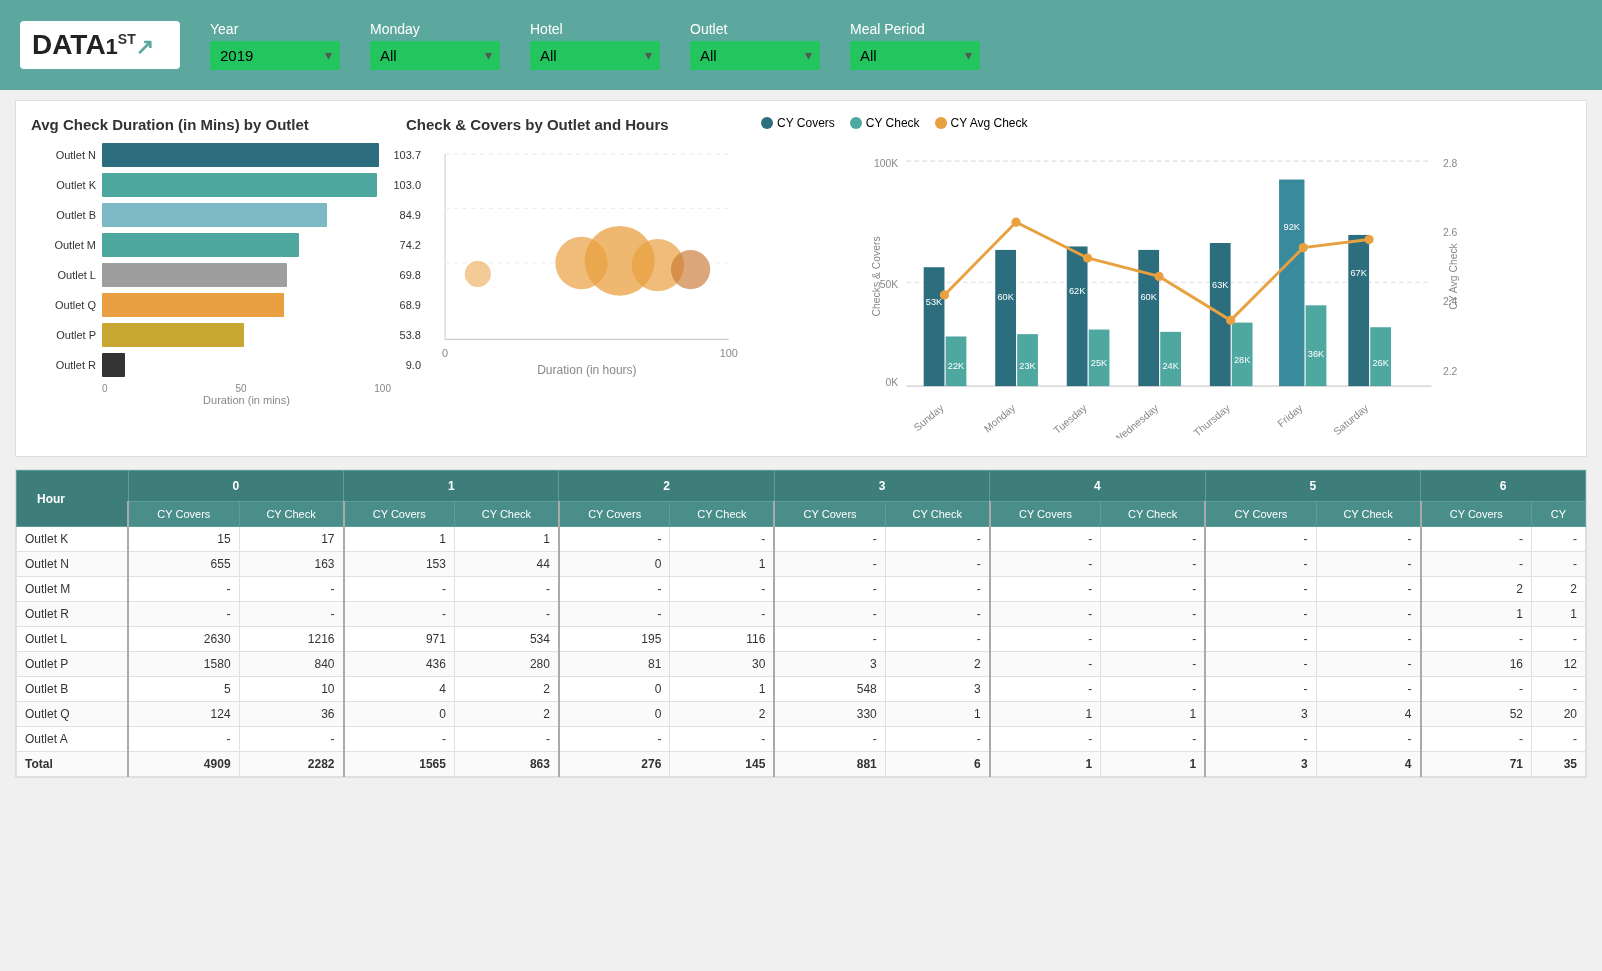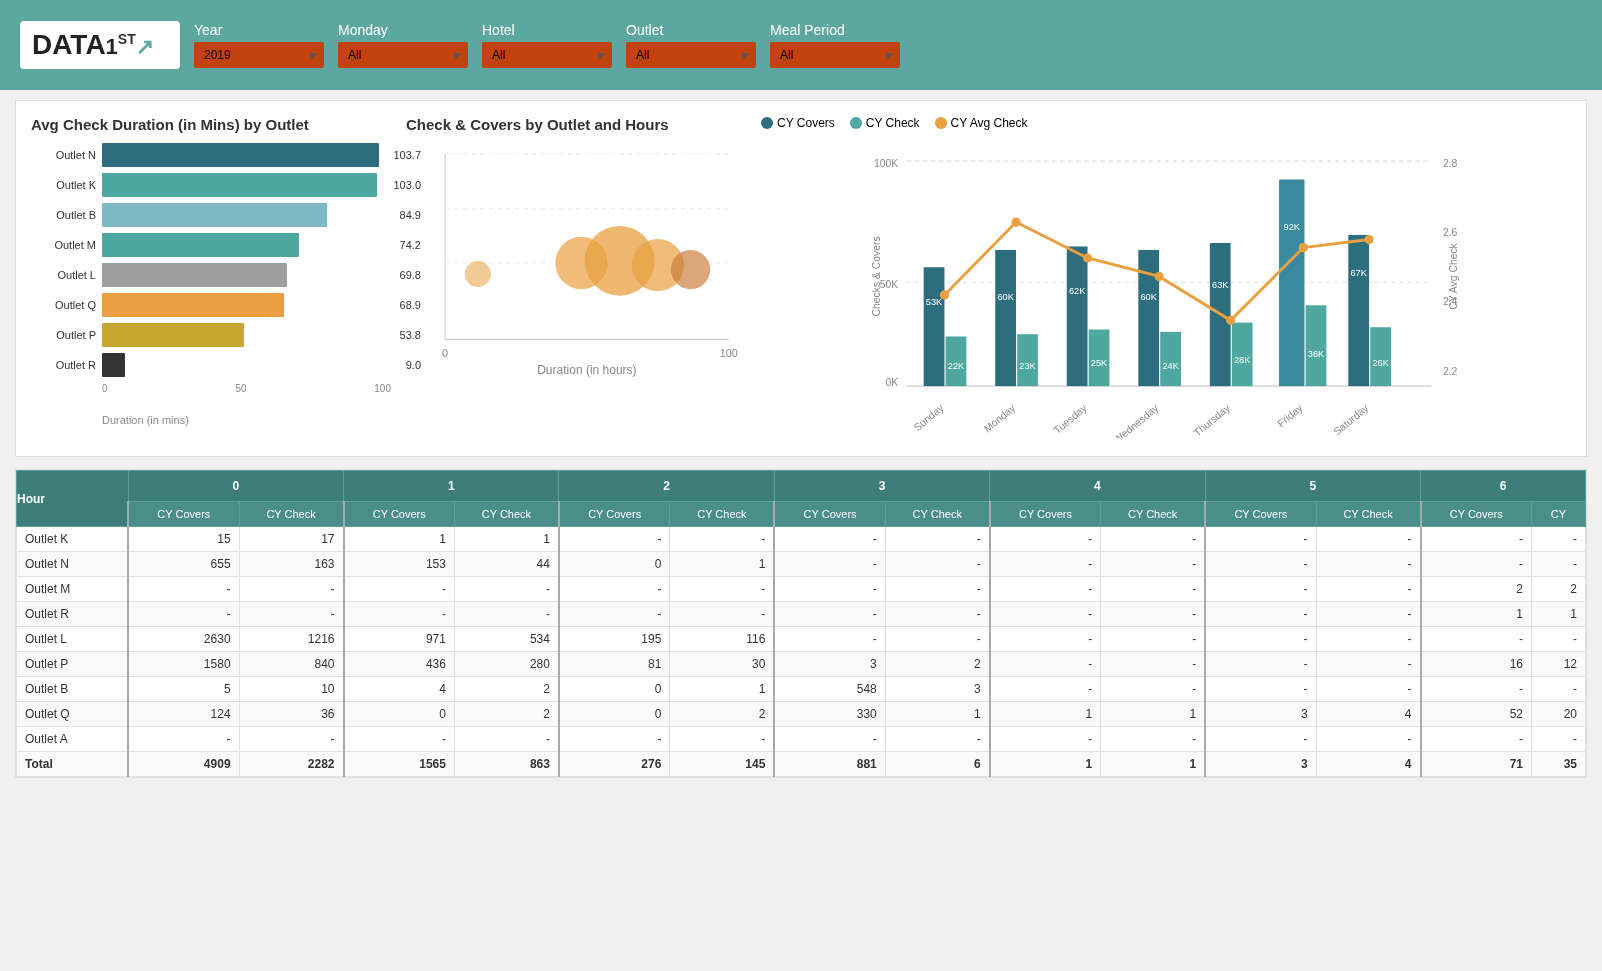--- a/index.html
+++ b/index.html
@@ -4,21 +4,21 @@
   <style>
     * { box-sizing: border-box; margin: 0; padding: 0; font-family: 'Segoe UI', Arial, sans-serif; }
     body { background: #f0f0f0; font-size: 13px; }
 
     
     .header {
       background: #5da89e;
       display: flex;
       align-items: center;
       padding: 10px 20px;
-      gap: 14px;
+      gap: 30px;
       min-height: 90px;
     }
     .logo-area {
       background: white;
       padding: 8px 12px;
       border-radius: 4px;
       display: flex;
       align-items: center;
       min-width: 160px;
     }
@@ -27,24 +27,24 @@
       display: flex;
       flex-direction: column;
       gap: 4px;
     }
     .filter-label {
       color: white;
       font-size: 14px;
       font-weight: 500;
     }
     .filter-select {
-      background: #c2410c;
+      background: #22c55e;
       border: none;
       padding: 6px 46px 6px 10px;
-      font-size: 12px;
+      font-size: 15px;
       min-width: 130px;
       appearance: none;
       cursor: pointer;
       position: relative;
       border-radius: 2px;
     }
     .select-wrapper {
       position: relative;
       display: inline-block;
     }
@@ -121,24 +121,24 @@
     }
     .chart-axis {
       display: flex;
       justify-content: space-between;
       margin-top: 4px;
       padding-left: 71px;
       font-size: 10px;
       color: #888;
     }
     .chart-axis-label {
-      text-align: left;
+      text-align: center;
       font-size: 11px;
       color: #888;
-      margin-top: 20px;
+      margin-top: 0;
       padding-left: 71px;
     }
 
     
     .legend {
       display: flex;
       gap: 15px;
       margin-bottom: 8px;
       flex-wrap: wrap;
     }
@@ -461,21 +461,21 @@
         <text x="-120" y="512" font-size="9" fill="#888" transform="rotate(-90)" text-anchor="middle">CY Avg Check</text>
       </svg>
     </div>
 
   </div>
 
   <div class="table-section">
     <table>
       <thead>
         <tr>
-          <th rowspan="2" class="th-hour" style="text-align:left;padding-left:0;margin-top:20px;">Hour</th>
+          <th rowspan="2" class="th-hour" style="text-align:left;padding-left:20px;margin-top:20px;">Hour</th>
           <th colspan="2">0</th>
           <th colspan="2">1</th>
           <th colspan="2">2</th>
           <th colspan="2">3</th>
           <th colspan="2">4</th>
           <th colspan="2">5</th>
           <th colspan="2">6</th>
         </tr>
         <tr>
 

